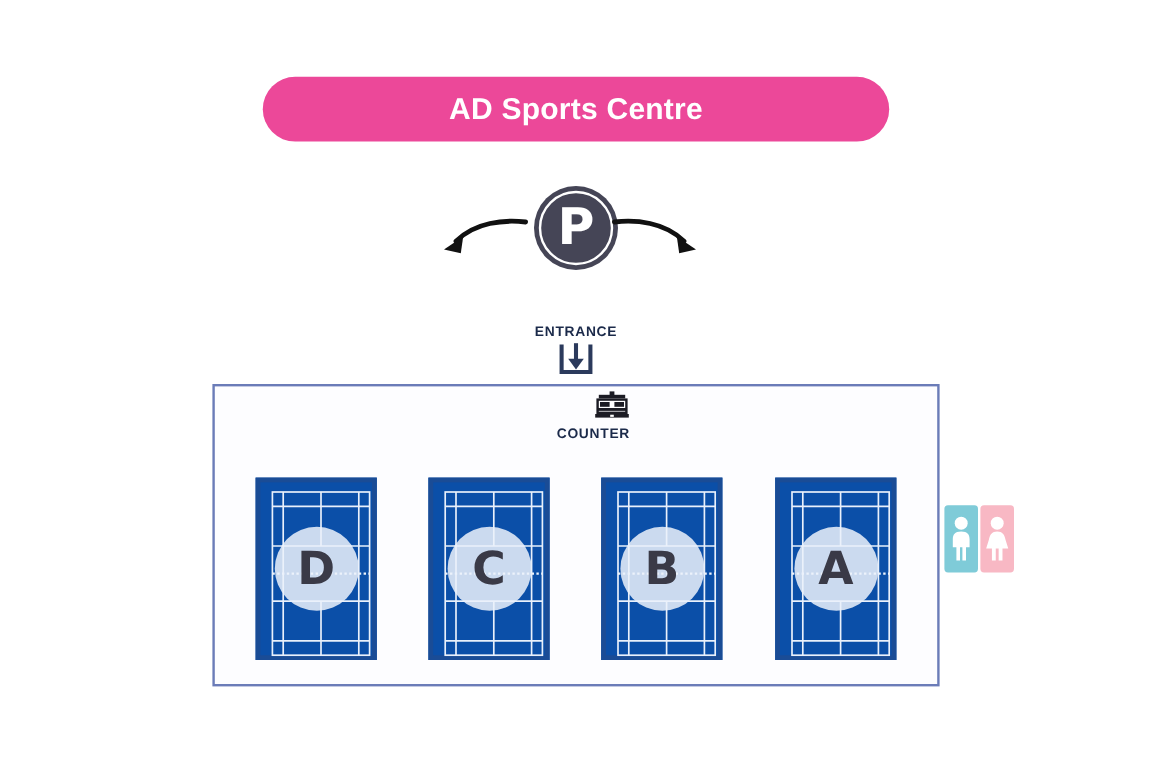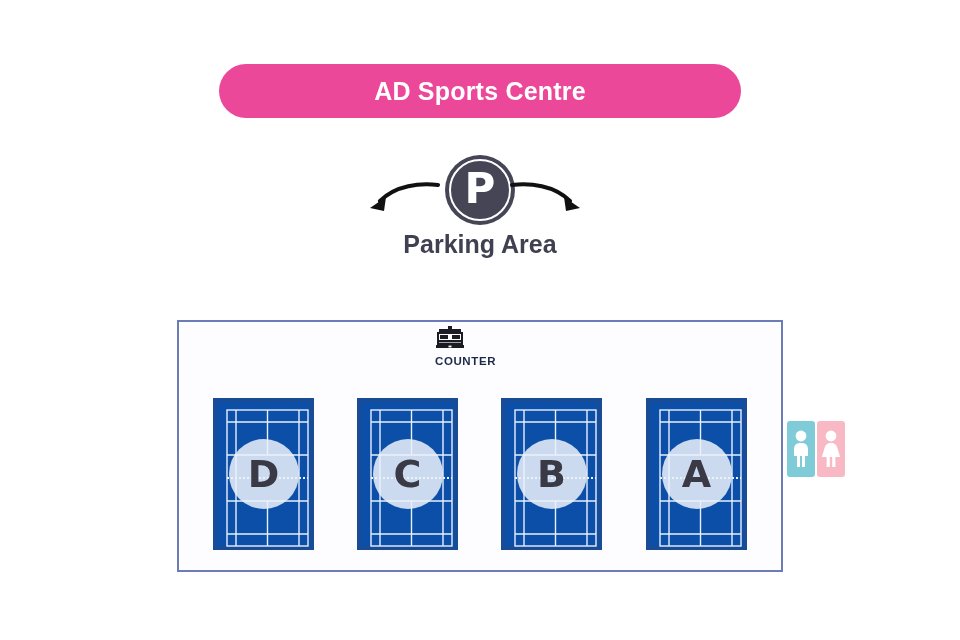--- a/index.html
+++ b/index.html
@@ -133,21 +133,21 @@
     background: #FDFDFF;
     box-sizing: border-box;
   }
 
   
   #counter-group {
     position: absolute;
     left: 435px;
     top: 326px;
     width: 90px;
-    text-align: left;
+    text-align: right;
   }
   #counter-label {
     color: #1B2A4A;
     font-size: 11.5px;
     font-weight: bold;
     letter-spacing: 0.6px;
     margin-top: 1px;
   }
 
   
@@ -234,23 +234,30 @@
 
     <div id="parking-icon" style="background: rgb(69, 69, 86);">
       <span id="parking-letter">P</span>
     </div>
 
     <svg id="arrow-right" class="arrow-svg" width="80" height="40" viewBox="0 0 80 40">
       <path d="M2 8 C20 6, 44 8, 60 24" stroke="#111111" stroke-width="4" fill="none" stroke-linecap="round"></path>
       <path d="M70 31 L54 20 L56 34 Z" fill="#111111"></path>
     </svg>
 
-    <div id="parking-label">Parking Area</div>
-  </div>
-
+  </div>
+
+  <div id="entrance-group">
+    <div id="entrance-label">ENTRANCE</div>
+    <svg id="entrance-gate" width="34" height="28" viewBox="0 0 34 28">
+      <path d="M5 2 L5 25 L29 25 L29 2" stroke="#2B3A5C" stroke-width="3.4" fill="none"></path>
+      <rect x="15.3" y="1" width="3.4" height="14" fill="#2B3A5C"></rect>
+      <path d="M10.5 14 L23.5 14 L17 23 Z" fill="#2B3A5C"></path>
+    </svg>
+  </div>
 
   <div id="building" style="border-color: rgb(107, 124, 184);"></div>
 
   <div id="counter-group">
     <svg width="30" height="24" viewBox="0 0 30 24">
       <rect x="13" y="0" width="4" height="4" fill="#1B1B24"></rect>
       <rect x="4" y="3" width="22" height="3" fill="#1B1B24"></rect>
       <rect x="3" y="7" width="24" height="11" fill="none" stroke="#1B1B24" stroke-width="2"></rect>
       <rect x="5" y="9" width="8" height="4" fill="#1B1B24"></rect>
       <rect x="17" y="9" width="8" height="4" fill="#1B1B24"></rect>

